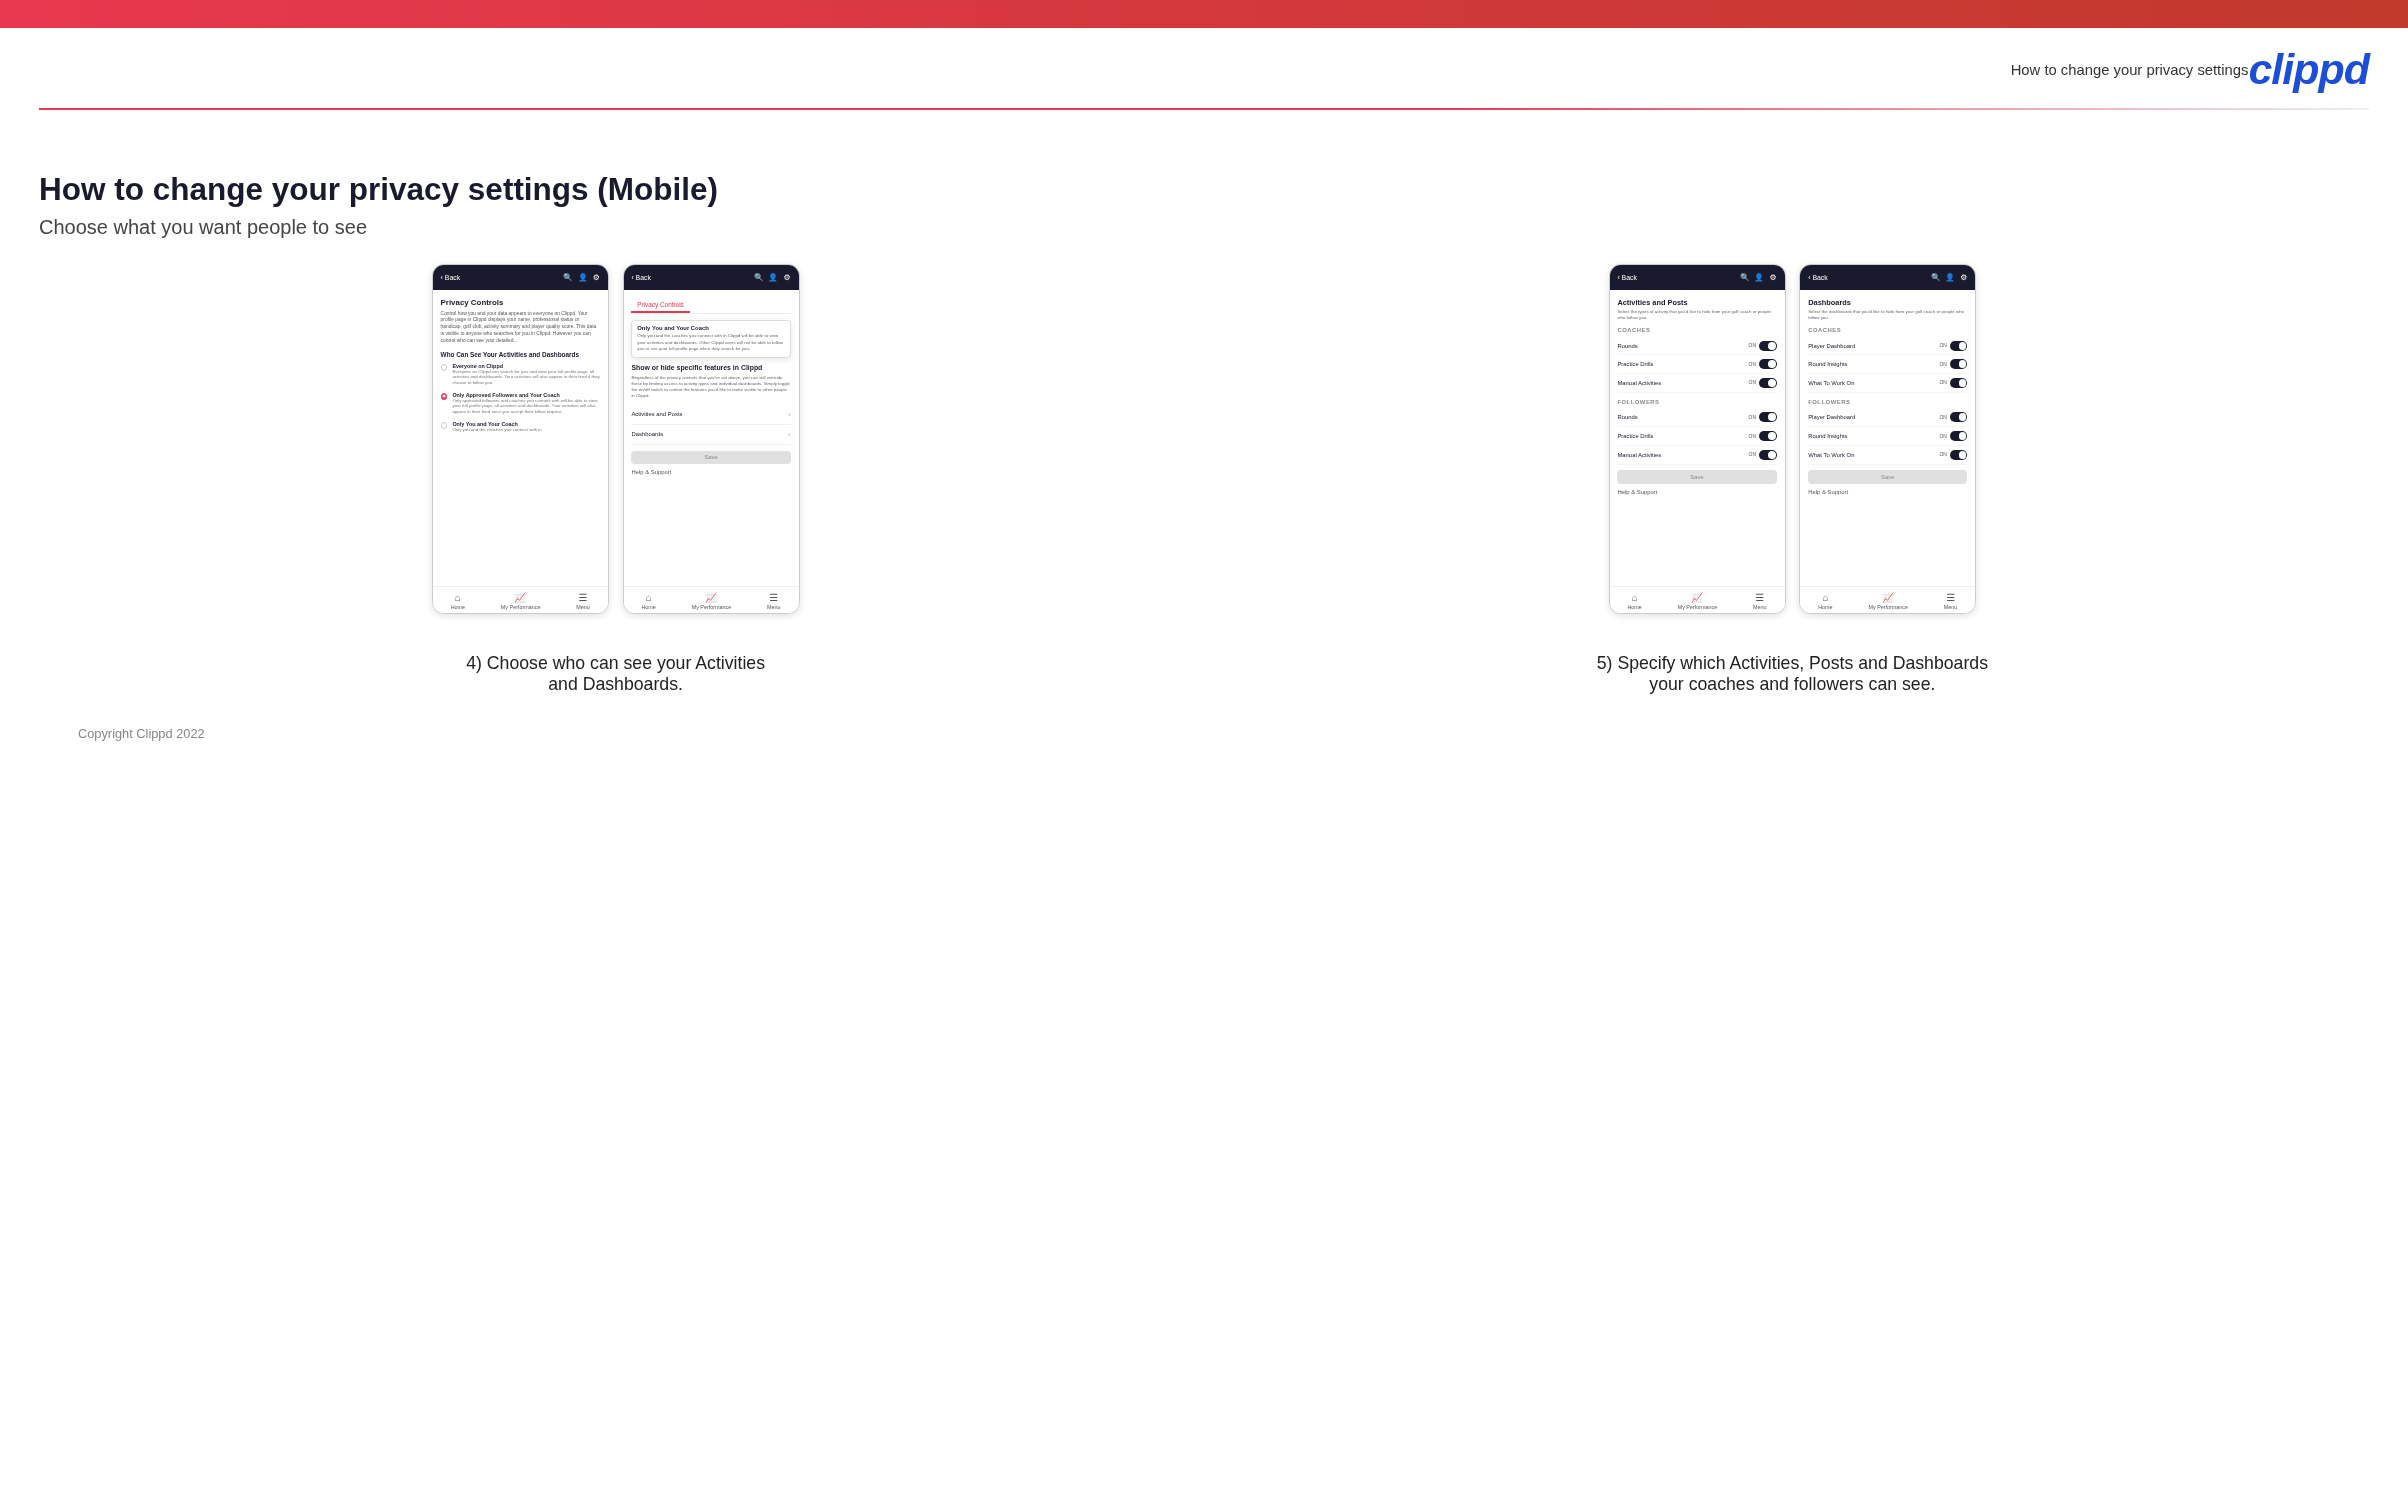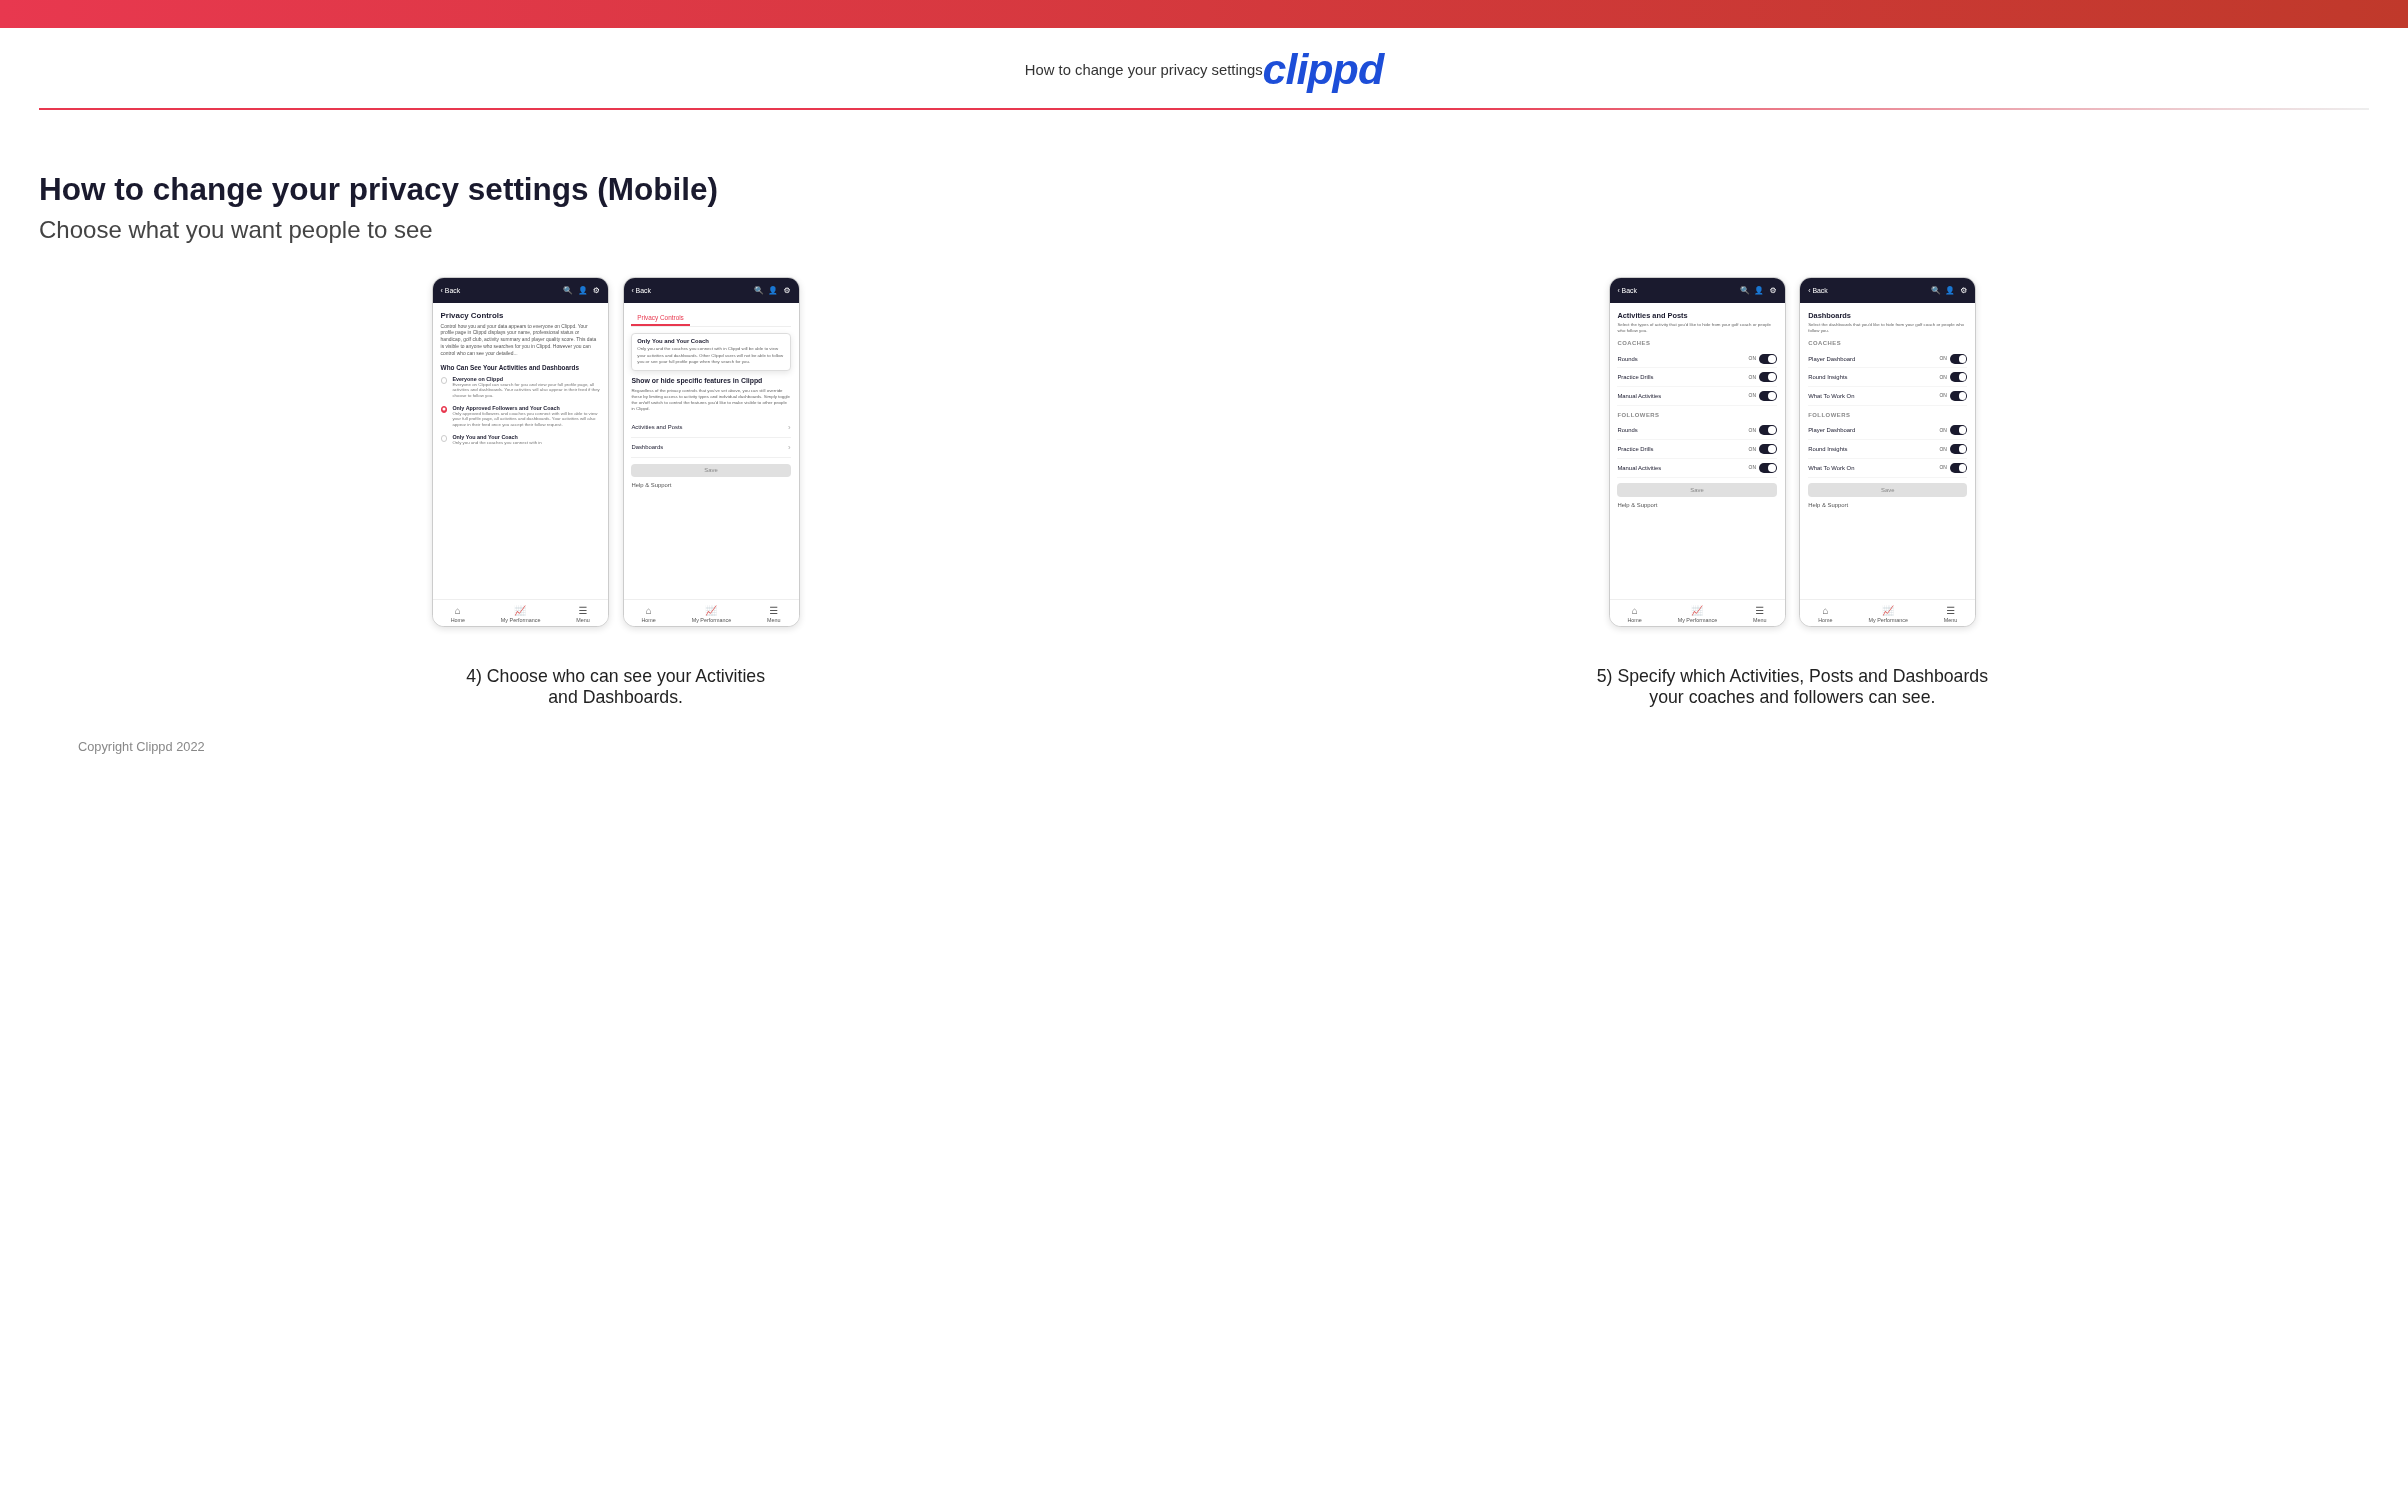--- a/index.html
+++ b/index.html
@@ -6,21 +6,21 @@
     body { font-family: -apple-system, BlinkMacSystemFont, 'Segoe UI', sans-serif; background: #fff; color: #222; }
 
     .top-bar {
       height: 27.6px;
       background: linear-gradient(to right, #e8384f, #c0392b);
     }
 
     .header {
       display: flex;
       align-items: center;
-      justify-content: center;
+      justify-content: flex-end;
       padding: 17.7px 39px 13.8px 39px;
     }
 
     .header-title {
       font-size: 14.8px;
       color: #333;
     }
 
     .logo {
       font-size: 43px;
@@ -42,23 +42,23 @@
 
     .page-heading {
       font-size: 31.5px;
       font-weight: 800;
       color: #1a1a2e;
       margin-bottom: 7.9px;
       margin-top: 12px;
     }
 
     .page-subheading {
-      font-size: 24px;
+      font-size: 20px;
       color: #444;
-      margin-bottom: 33px;
+      margin-bottom: 25px;
       font-weight: 400;
     }
 
     .screenshots-row {
       display: flex;
       gap: 23.6px;
       align-items: flex-start;
     }
 
     .screenshot-group {

